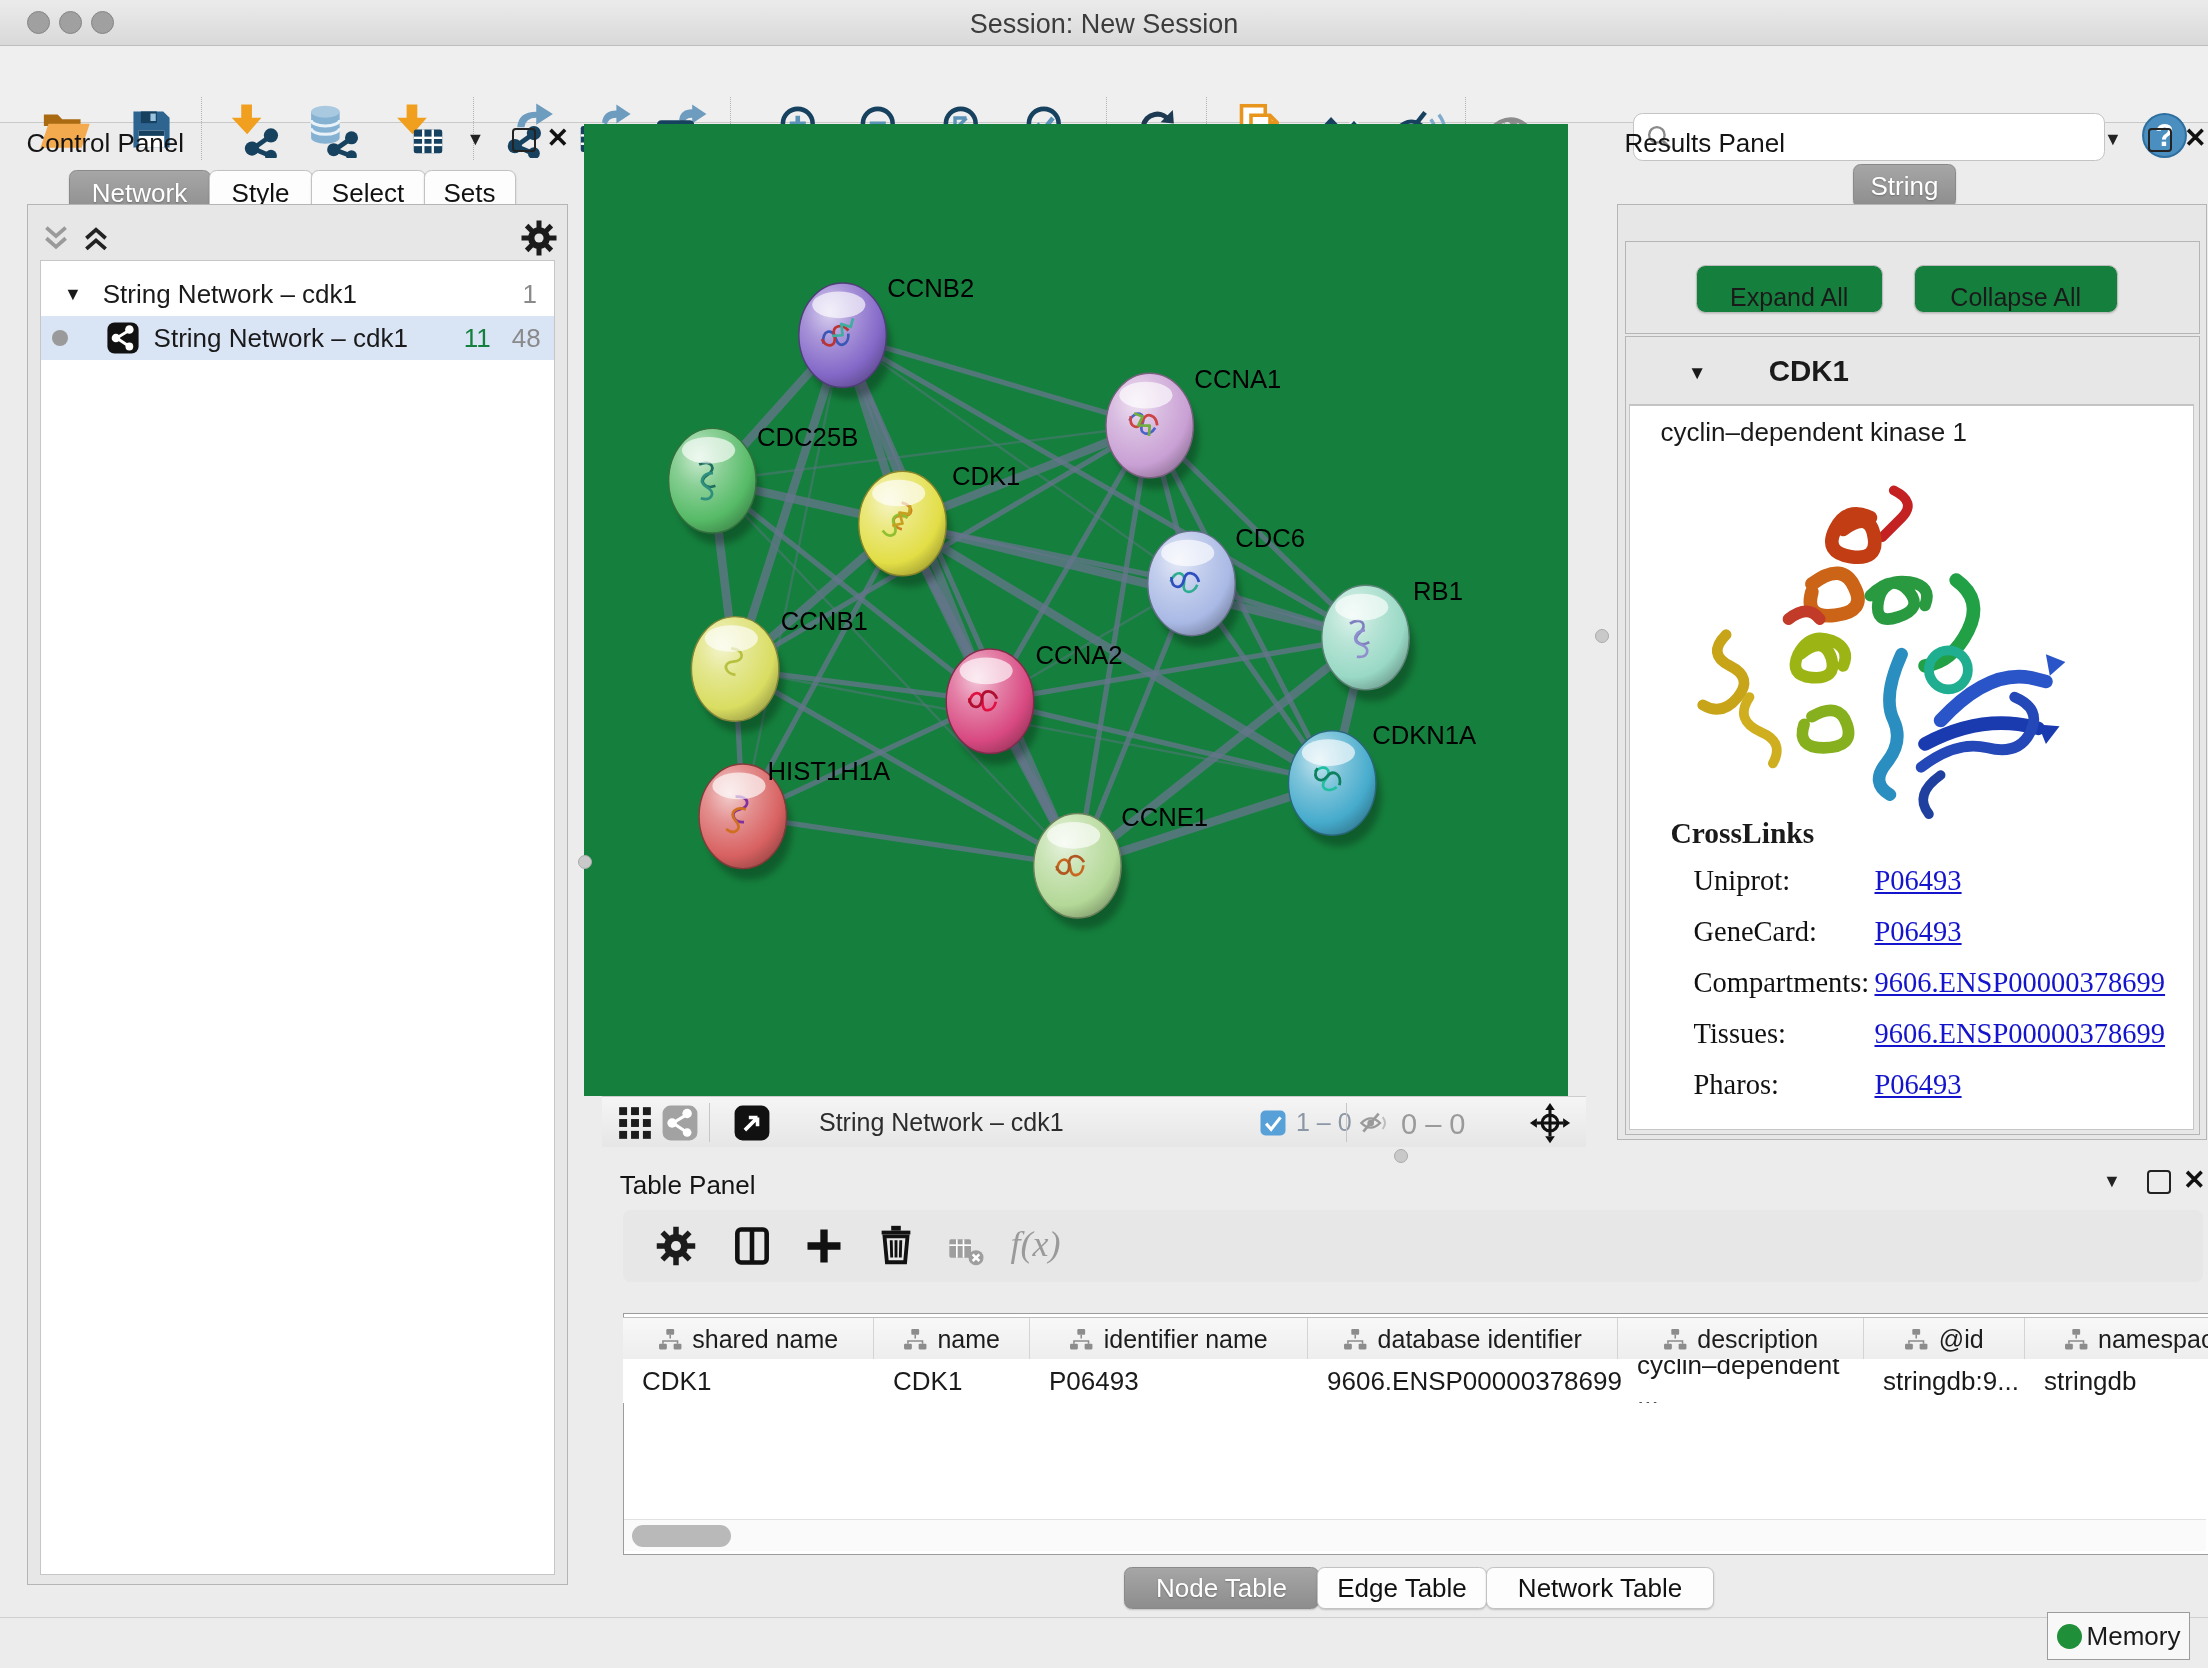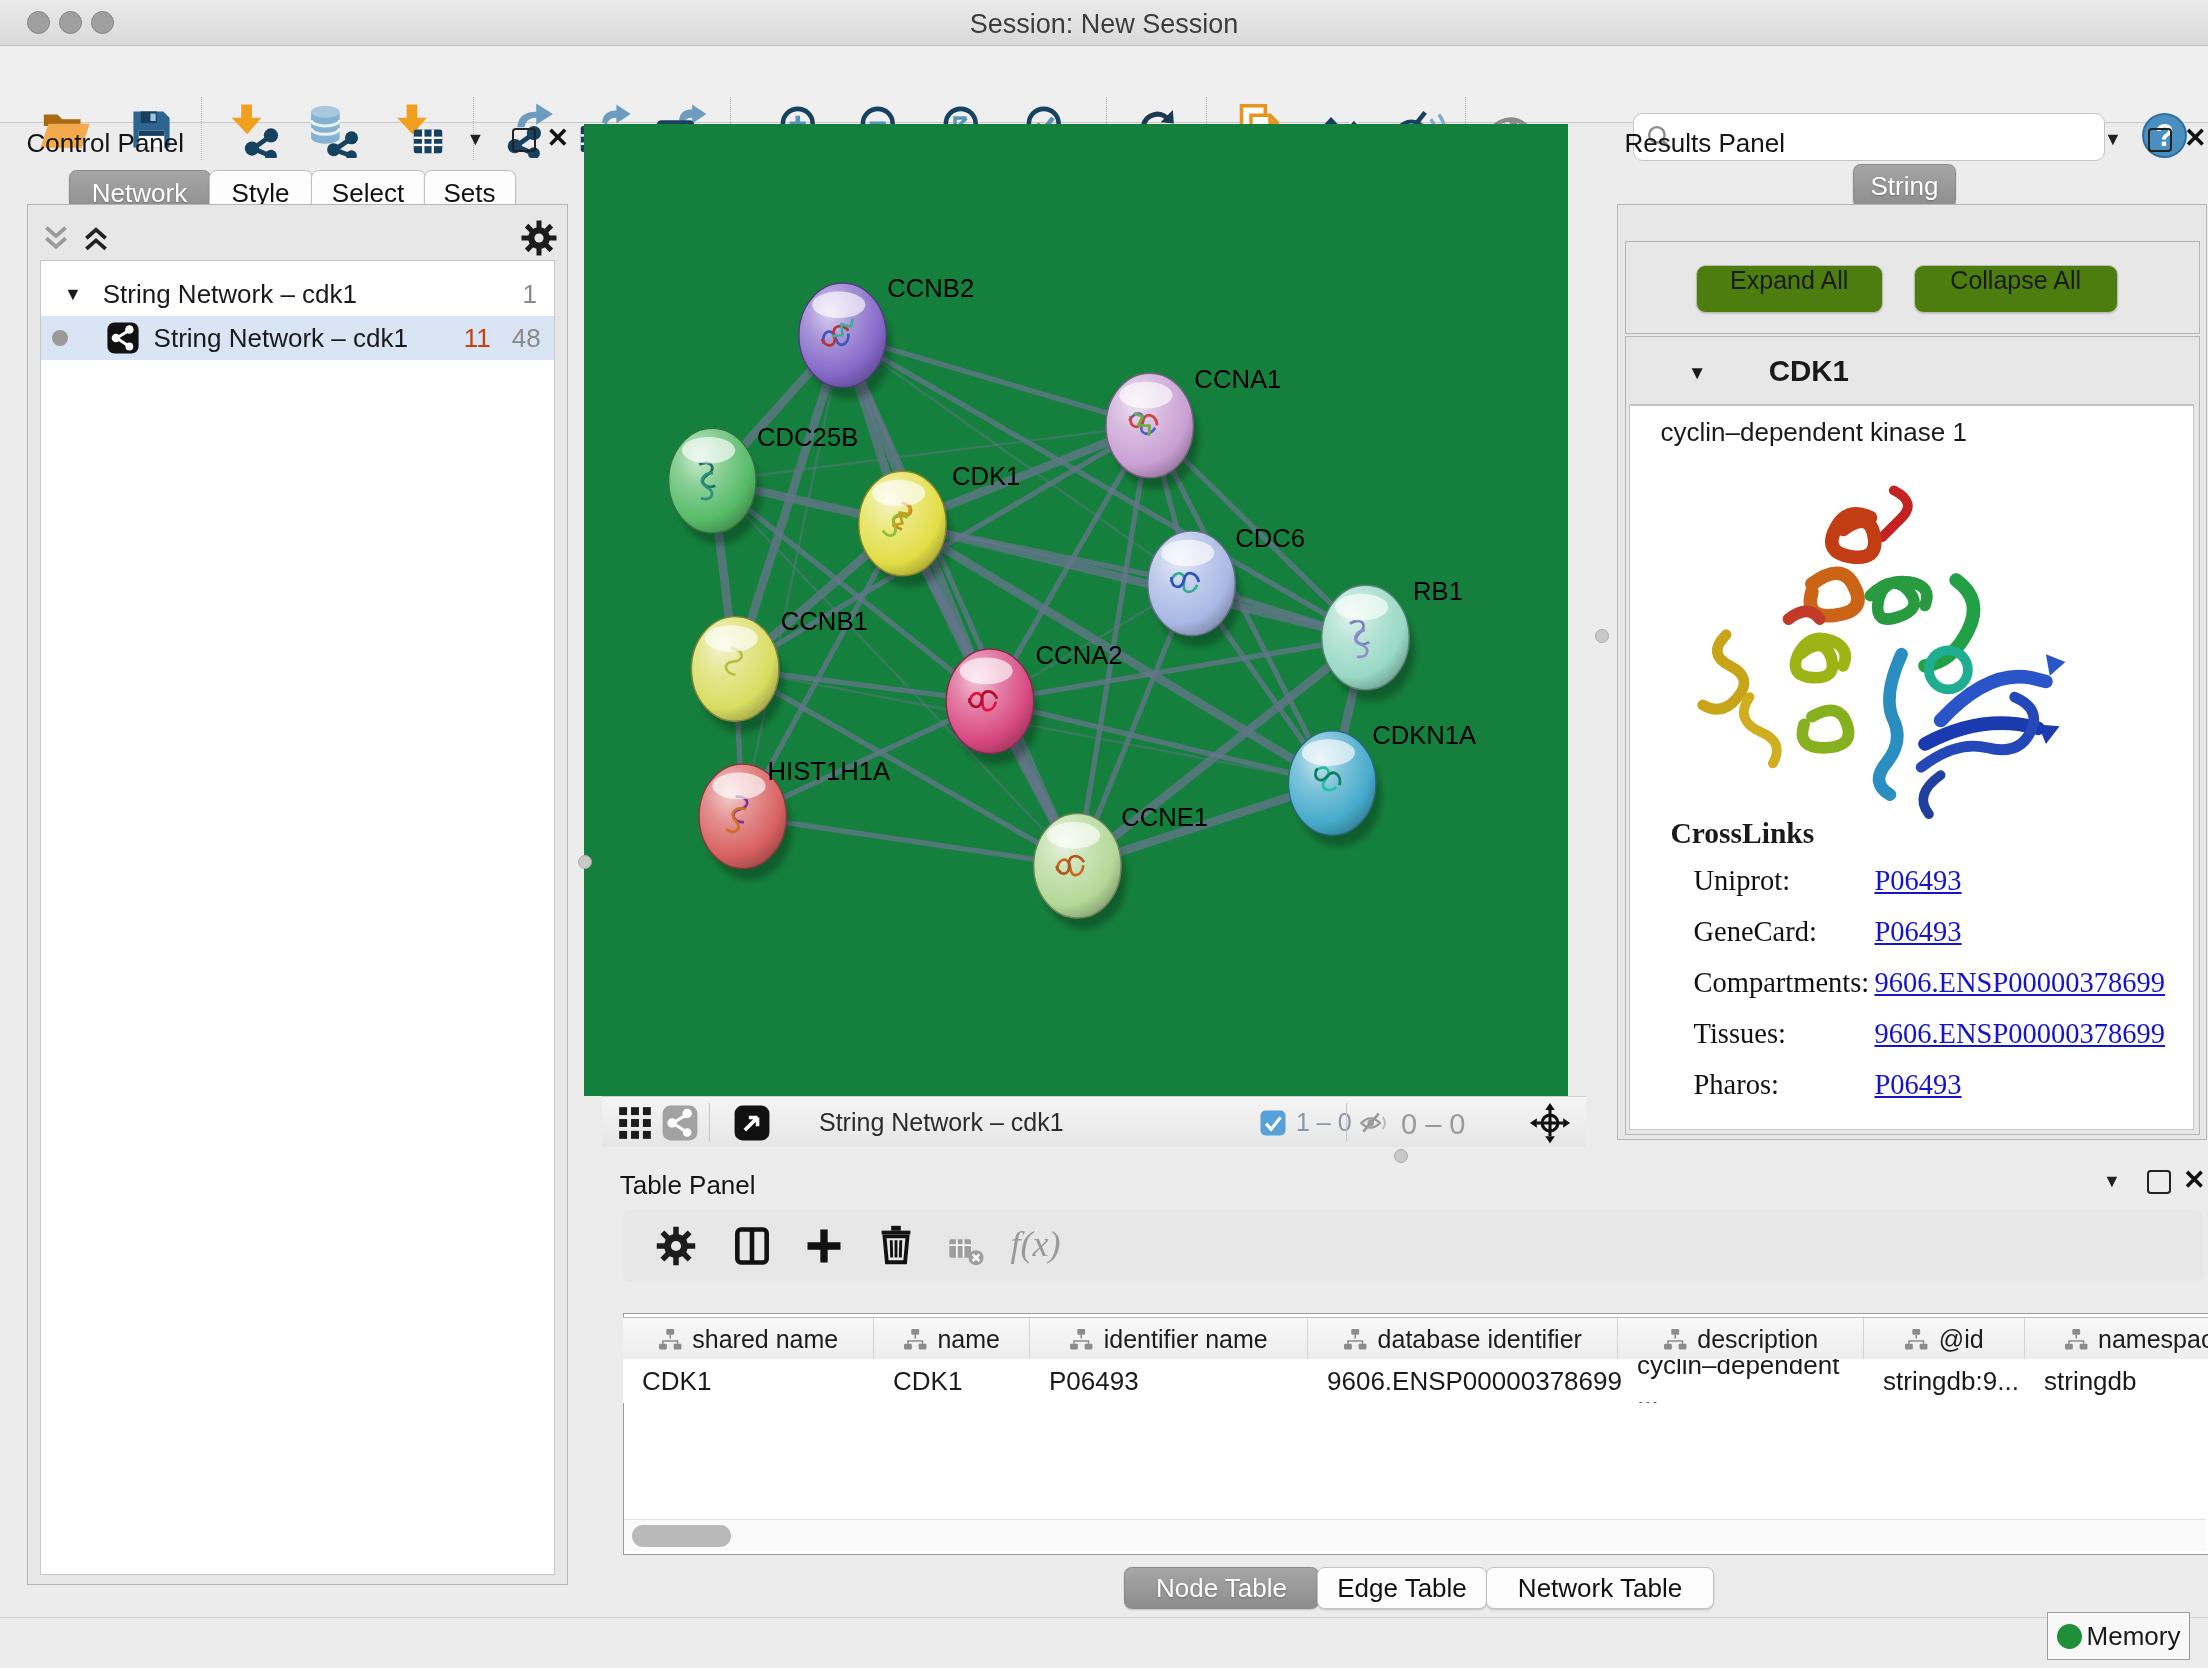--- a/index.html
+++ b/index.html
@@ -26,22 +26,22 @@
   .panel-title{font-size:26px;color:#141414;}
   .ctl-tri{font-size:18px;color:#222;line-height:19px;}
   .ctl-box{width:20px;height:20px;border:2.4px solid #222;border-radius:3.8px;}
   .ctl-x{font-size:27px;font-weight:bold;color:#111;line-height:25px;}
   .tab{position:absolute;height:44px;background:#fdfdfd;border:1px solid #c2c2c2;border-radius:7.6px;
     font-size:26px;display:flex;align-items:center;justify-content:center;color:#111;
     box-shadow:0 1px 1.9px rgba(0,0,0,.18);}
   .tab.sel{background:linear-gradient(#a6a6a6,#8d8d8d);color:#fff;border-color:#8a8a8a;text-shadow:0 1px 1.9px rgba(0,0,0,.25);}
   .gray-inner{background:#e7e7e7;border:1px solid #b5b5b5;}
   .white-box{background:#fff;border:1px solid #c6c6c6;}
-  .btn{background:#4d7c0f;border:1px solid #bdbdbd;border-radius:9.5px;font-size:25px;
-    display:flex;align-items:flex-start;justify-content:center;box-shadow:0 1px 1.9px rgba(0,0,0,.15);}
+  .btn{background:#15803d;border:1px solid #bdbdbd;border-radius:9.5px;font-size:25px;
+    display:flex;align-items:flex-end;justify-content:center;box-shadow:0 1px 1.9px rgba(0,0,0,.15);}
   
   .tree-row{position:absolute;left:31px;width:520px;height:44px;display:flex;align-items:center;font-size:26px;}
   .tree-row.sel{background:#d9e4f5;}
   
   .xl-row{display:flex;align-items:center;height:51px;padding-left:63px;
     font-family:"Liberation Serif",serif;font-size:28.5px;}
   .xl-label{width:181px;color:#101010;}
   .xl-link{color:#1414cc;text-decoration:underline;cursor:pointer;}
   
   .thead{position:absolute;left:623px;top:1317px;width:1586px;height:42px;display:flex;
@@ -300,21 +300,21 @@
             <rect x="2" y="2" width="44" height="44" rx="10" fill="#111"></rect>
             <g stroke="#fff" stroke-width="4">
               <line x1="15" y1="24" x2="33" y2="13"></line>
               <line x1="15" y1="24" x2="33" y2="36"></line>
             </g>
             <circle cx="14" cy="24" r="6" fill="#fff"></circle>
             <circle cx="33" cy="12" r="6" fill="#fff"></circle>
             <circle cx="33" cy="36" r="5.5" fill="#fff"></circle>
           </svg>
         <span style="margin-left:13.3px;">String Network – cdk1</span>
-        <span style="margin-left:auto;color:#c2410c;">11</span>
+        <span style="margin-left:auto;color:#15803d;">11</span>
         <span style="margin-left:21px;margin-right:13.3px;color:#8a8a8a;">48</span>
       </div>
     </div>
   </div>
 </div>
 
 <div class="abs" style="left:584px;top:124px;width:984px;height:972px;background:#15803d;">
   <svg id="net-svg" width="984" height="972" viewBox="0 0 1035 1022">
       <defs>
         <filter id="nblur" x="-50%" y="-50%" width="200%" height="200%">

